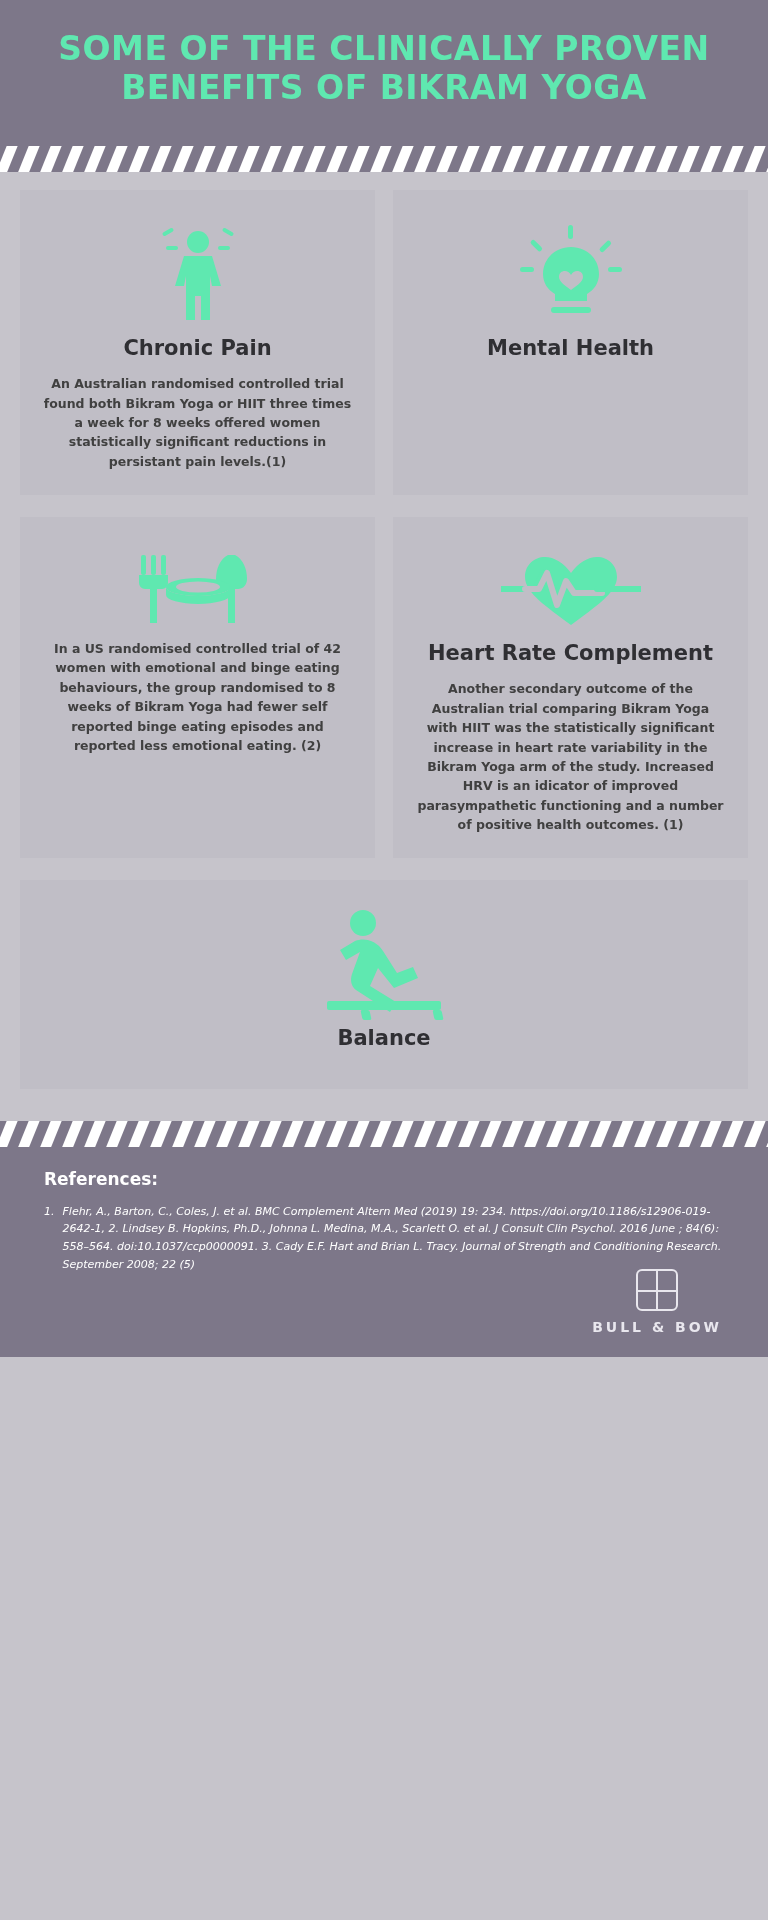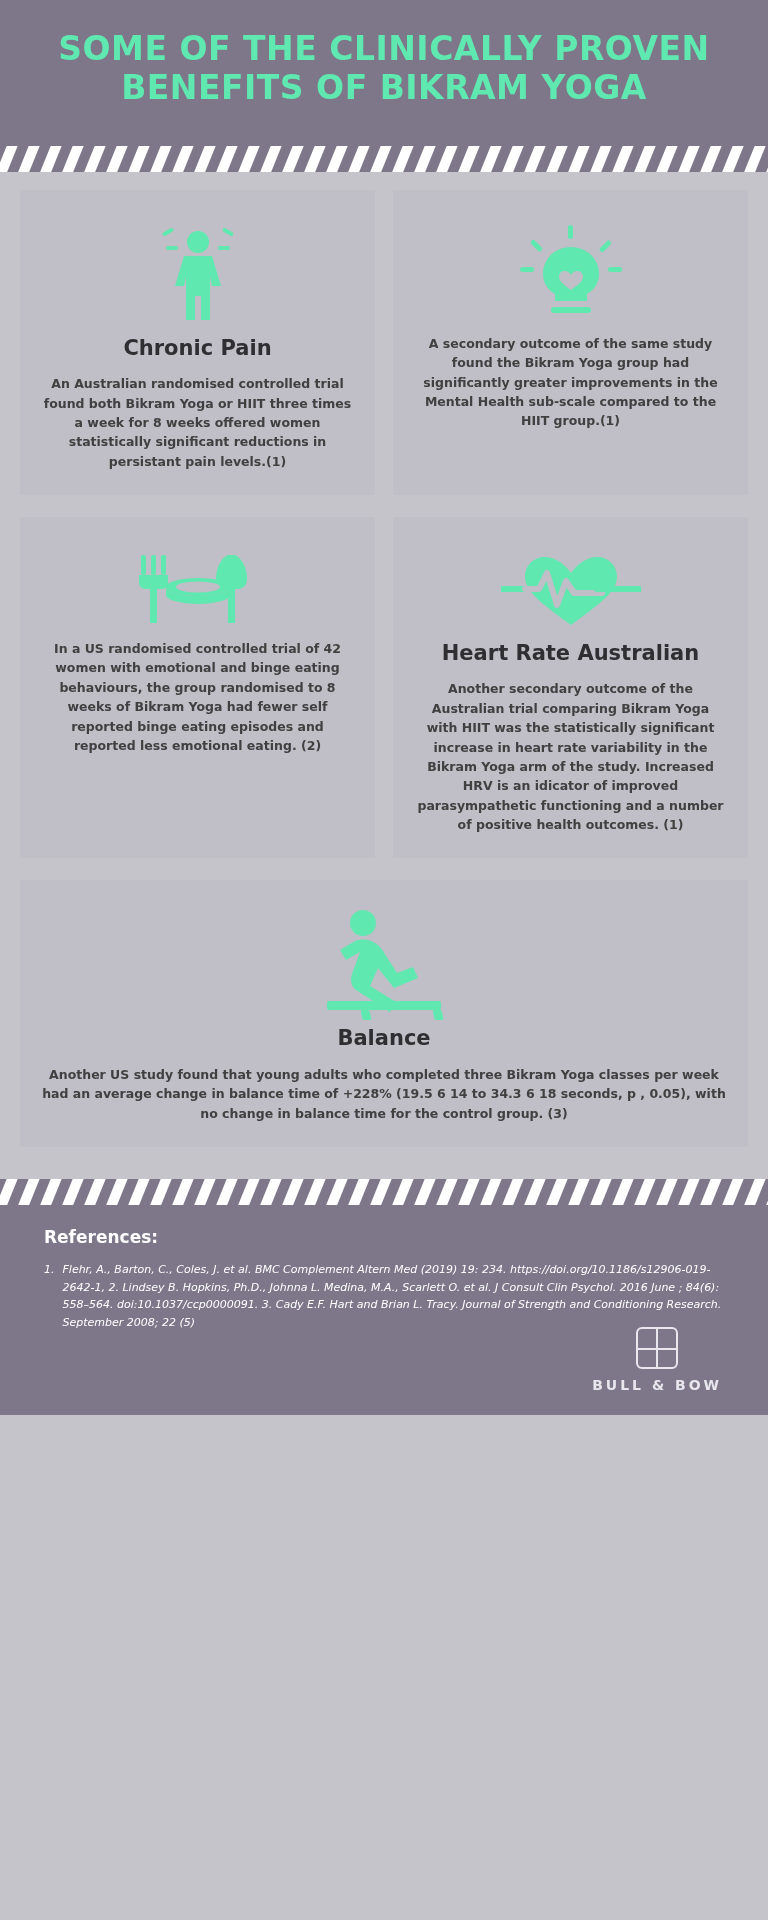--- a/index.html
+++ b/index.html
@@ -219,21 +219,21 @@
             <rect x="35" y="82" width="40" height="6" rx="3"></rect>
             <path d="M55 50 c-3 -6 -12 -5 -12 2 c0 5 7 9 12 13 c5 -4 12 -8 12 -13 c0 -7 -9 -8 -12 -2z" fill="#c0bec6"></path>
             <rect x="52" y="0" width="5" height="14" rx="2.5"></rect>
             <rect x="18" y="14" width="5" height="14" rx="2.5" transform="rotate(-45 20 21)"></rect>
             <rect x="87" y="14" width="5" height="14" rx="2.5" transform="rotate(45 89 21)"></rect>
             <rect x="4" y="42" width="14" height="5" rx="2.5"></rect>
             <rect x="92" y="42" width="14" height="5" rx="2.5"></rect>
           </g>
         </svg>
       </div>
-      <p>A secondary outcome of the same study found the Bikram Yoga group had significantly greater improvements in the Mental Health sub-scale compared to the HIIT group.(1)</p>
+      <h2>Mental Health</h2>
     </div>
   </div>
 
   <div class="row">
 
     <div class="card">
       <div class="icon-wrap short">
         <svg width="150" height="80" viewBox="0 0 150 80">
           <g fill="#5fe8b0">
 
@@ -257,40 +257,39 @@
       <div class="icon-wrap short">
         <svg width="140" height="80" viewBox="0 0 140 80">
           <g fill="#5fe8b0">
             <path d="M70 74 C46 56 24 42 24 26 C24 14 33 6 44 6 C53 6 63 12 70 22 C77 12 87 6 96 6 C107 6 116 14 116 26 C116 42 94 56 70 74z"></path>
             <path d="M0 38 h34 l8 -16 l10 32 l9 -24 l8 12 h8" stroke="#5fe8b0" stroke-width="6" fill="none" stroke-linecap="round" stroke-linejoin="round"></path>
             <path d="M24 38 h14 l8 -16 l10 32 l9 -24 l8 12 h28" stroke="#c0bec6" stroke-width="6" fill="none" stroke-linecap="round" stroke-linejoin="round"></path>
             <path d="M96 38 h44" stroke="#5fe8b0" stroke-width="6" fill="none" stroke-linecap="round"></path>
           </g>
         </svg>
       </div>
-      <h2>Heart Rate Australian</h2>
+      <h2>Heart Rate Complement</h2>
       <p>Another secondary outcome of the Australian trial comparing Bikram Yoga with HIIT was the statistically significant increase in heart rate variability in the Bikram Yoga arm of the study. Increased HRV is an idicator of improved parasympathetic functioning and a number of positive health outcomes. (1)</p>
     </div>
   </div>
 
   <div class="row">
     <div class="card wide">
       <div class="icon-wrap">
         <svg width="130" height="112" viewBox="0 0 130 112">
           <g fill="#5fe8b0">
             <circle cx="44" cy="14" r="13"></circle>
             <path d="M36 32 c10 -4 22 0 28 10 l14 22 l16 -6 l5 11 l-24 10 l-16 -20 l-8 18 l26 16 l-6 10 l-34 -22 c-5 -4 -6 -10 -4 -16 l8 -22 l-14 8 l-6 -10z"></path>
             <rect x="8" y="92" width="114" height="9" rx="2"></rect>
             <rect x="20" y="101" width="9" height="10" rx="2" transform="skewX(12)"></rect>
             <rect x="92" y="101" width="9" height="10" rx="2" transform="skewX(12)"></rect>
           </g>
         </svg>
       </div>
       <h2>Balance</h2>
-      <p>Another US study found that young adults who completed three Bikram Yoga classes per week had an average change in balance time of +228% (19.5 6 14 to 34.3 6 18 seconds, p , 0.05), with no change in balance time for the control group. (3)</p>
     </div>
   </div>
 </div>
 
 <div class="zigzag bottom" id="zz-bottom">
     <div class="slash" style="left: -10px;"></div>
     <div class="slash" style="left: 12px;"></div>
     <div class="slash" style="left: 34px;"></div>
     <div class="slash" style="left: 56px;"></div>
     <div class="slash" style="left: 78px;"></div>

